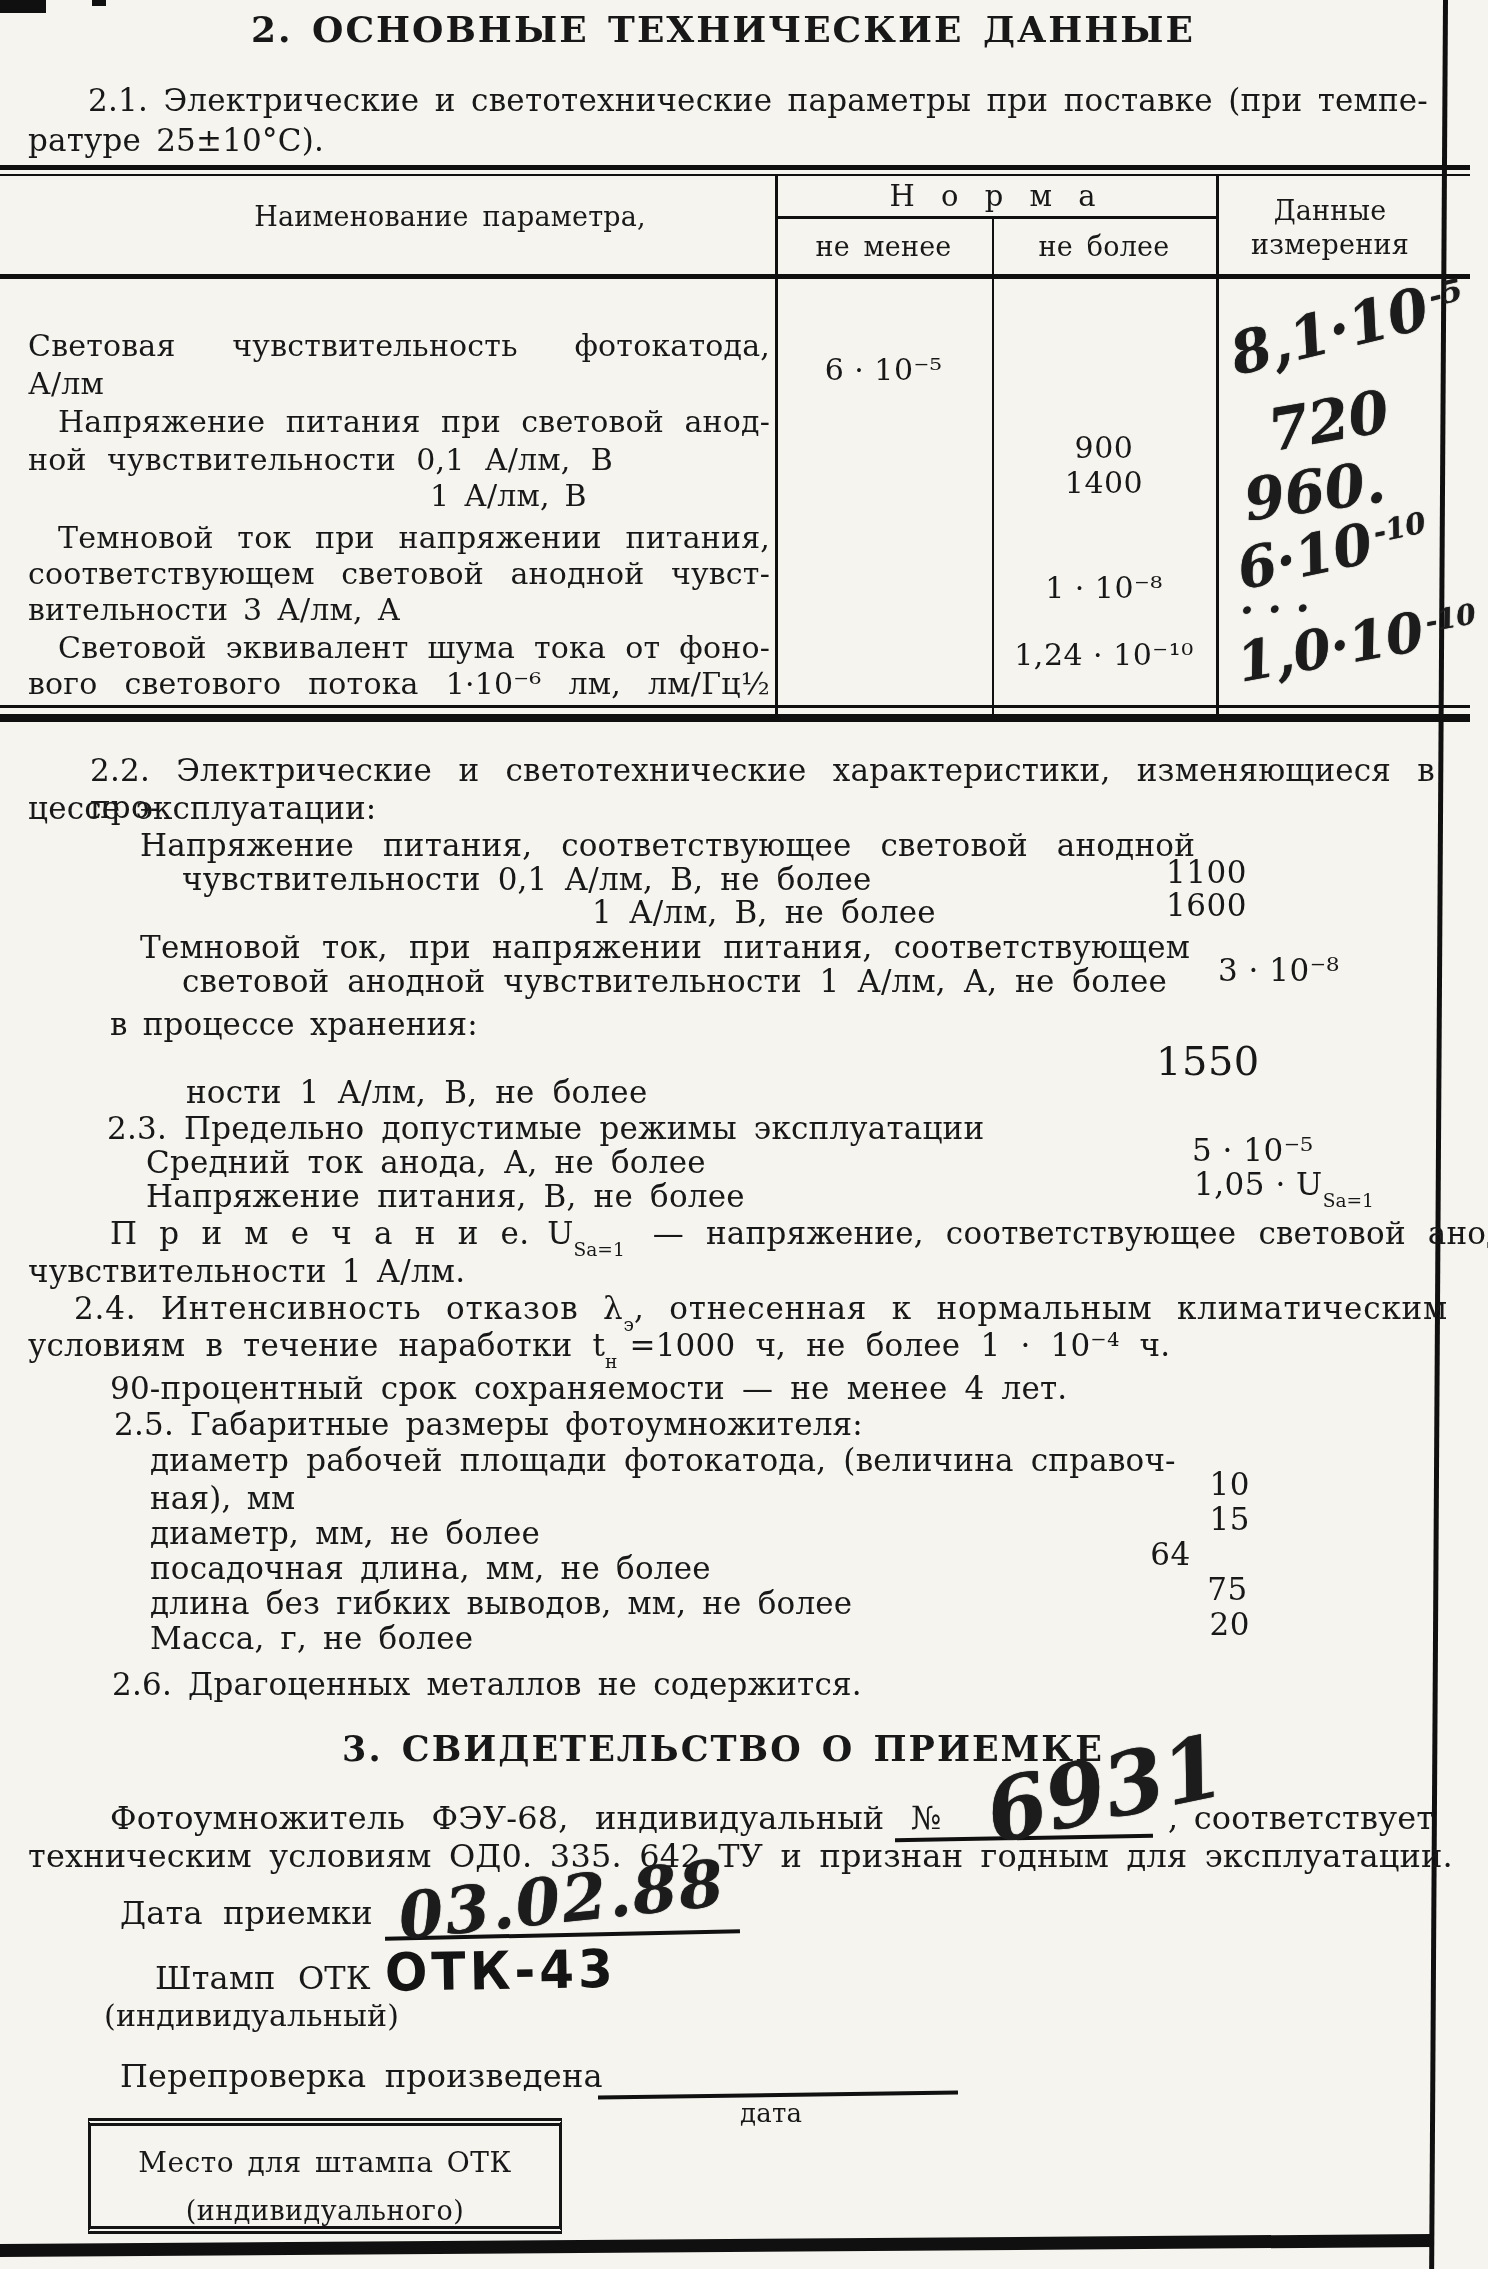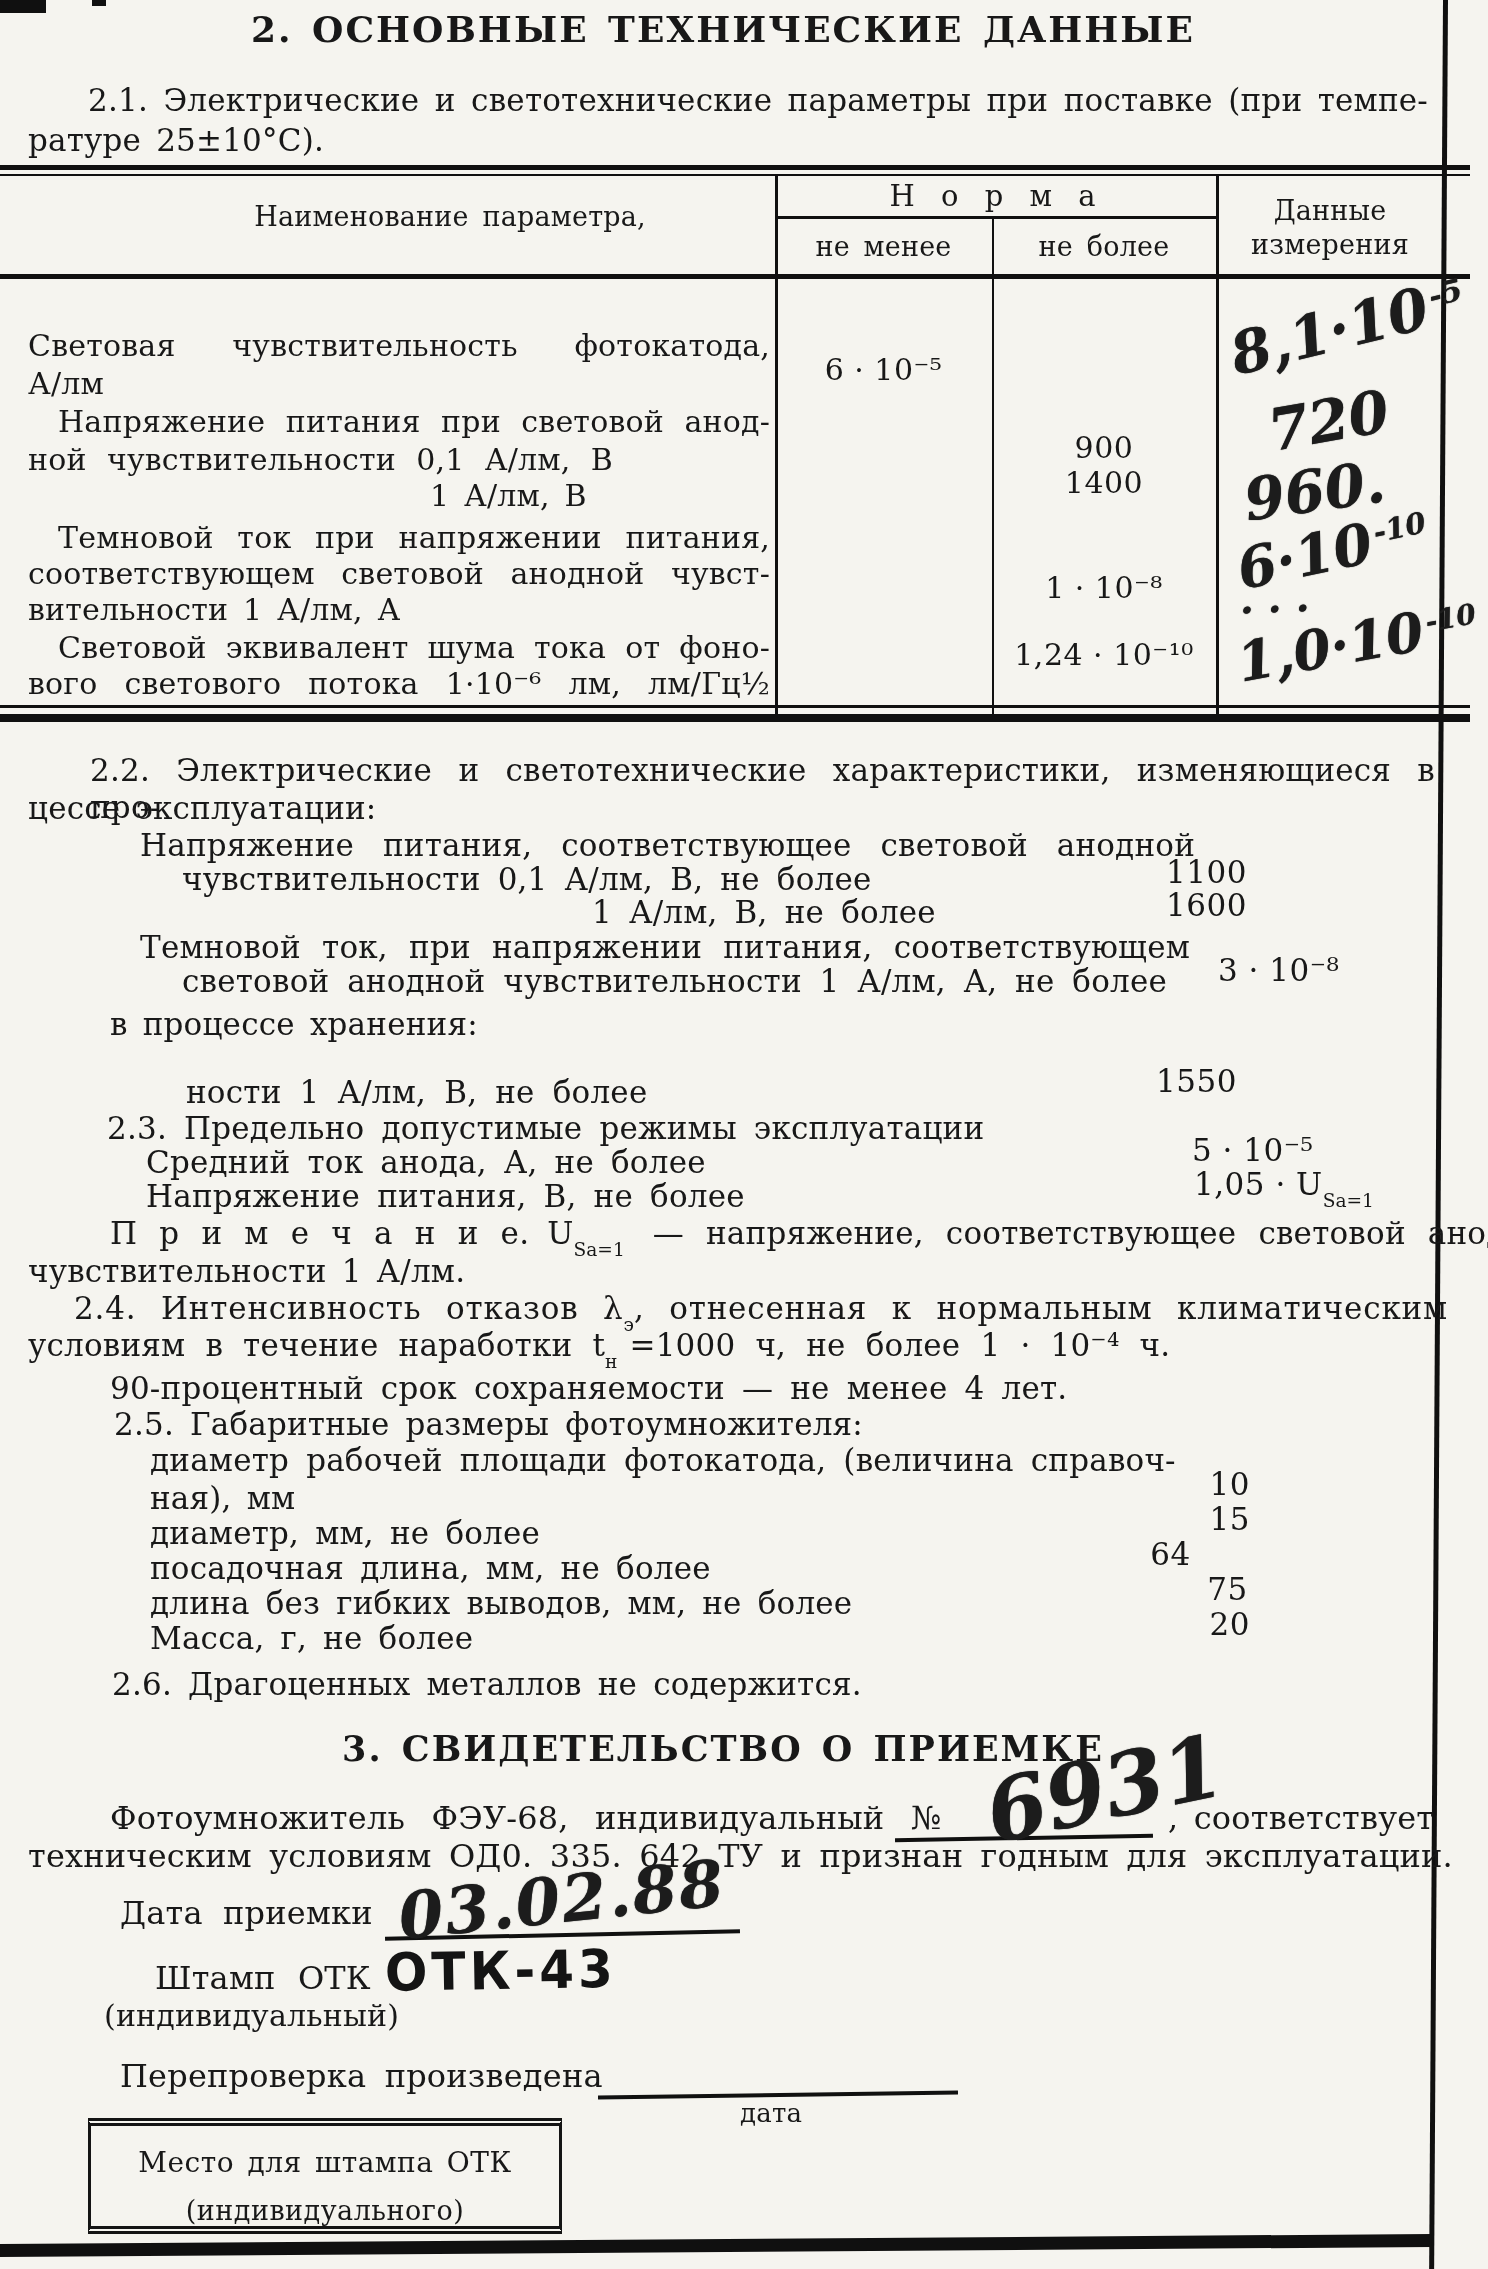--- a/index.html
+++ b/index.html
@@ -56,21 +56,21 @@
     <div class="t hd ctr" style="top:30px;left:1216px;width:228px">Данные</div>
     <div class="t hd ctr" style="top:64px;left:1216px;width:228px">измерения</div>
 
     <div class="t just" style="top:163px;left:28px;width:742px;font-size:30px">Световая чувствительность фотокатода,</div>
     <div class="t" style="top:201px;left:28px;font-size:30px">А/лм</div>
     <div class="t just" style="top:239px;left:58px;width:712px;font-size:30px">Напряжение питания при световой анод-</div>
     <div class="t just" style="top:277px;left:28px;width:585px;font-size:30px">ной чувствительности 0,1 А/лм, В</div>
     <div class="t" style="top:313px;left:430px;font-size:30px">1 А/лм, В</div>
     <div class="t just" style="top:355px;left:58px;width:712px;font-size:30px">Темновой ток при напряжении питания,</div>
     <div class="t just" style="top:391px;left:28px;width:742px;font-size:30px">соответствующем световой анодной чувст-</div>
-    <div class="t" style="top:427px;left:28px;font-size:30px">вительности 1 А/лм, А</div>
+    <div class="t" style="top:427px;left:28px;font-size:30px">вительности 3 А/лм, А</div>
     <div class="t just" style="top:465px;left:58px;width:712px;font-size:30px">Световой эквивалент шума тока от фоно-</div>
     <div class="t just" style="top:501px;left:28px;width:742px;font-size:30px">вого светового потока 1·10⁻⁶ лм, лм/Гц½</div>
 
     <div class="val ctr" style="top:187px;left:775px;width:217px">6 · 10⁻⁵</div>
     <div class="val ctr" style="top:265px;left:992px;width:224px">900</div>
     <div class="val ctr" style="top:300px;left:992px;width:224px">1400</div>
     <div class="val ctr" style="top:405px;left:992px;width:224px">1 · 10⁻⁸</div>
     <div class="val ctr" style="top:472px;left:992px;width:224px">1,24 · 10⁻¹⁰</div>
 
     <div class="hand" style="top:128px;left:1228px;font-size:58px;transform:rotate(-14deg)"><span>8,1·10</span><span class="hexp">-5</span></div>
@@ -86,21 +86,21 @@
   <div class="t just" style="top:827px;left:140px;width:1055px">Напряжение питания, соответствующее световой анодной</div>
   <div class="t" style="top:861px;left:182px;word-spacing:7px">чувствительности 0,1 А/лм, В, не более</div>
   <div class="val" style="top:854px;left:1166px;font-size:31px">1100</div>
   <div class="t" style="top:894px;left:592px;word-spacing:7px">1 А/лм, В, не более</div>
   <div class="val" style="top:887px;left:1166px;font-size:31px">1600</div>
   <div class="t just" style="top:929px;left:140px;width:1050px">Темновой ток, при напряжении питания, соответствующем</div>
   <div class="t just" style="top:963px;left:182px;width:985px">световой анодной чувствительности 1 А/лм, А, не более</div>
   <div class="val" style="top:952px;left:1218px;font-size:31px">3 · 10⁻⁸</div>
   <div class="t" style="top:1006px;left:110px">в процессе хранения:</div>
   <div class="t" style="top:1074px;left:186px;word-spacing:8px">ности 1 А/лм, В, не более</div>
-  <div class="val" style="top:1063px;left:1156px;font-size:31px">1550</div>
+  <div class="val" style="top:1038px;left:1156px;font-size:40px">1550</div>
 
   <div class="t" style="top:1110px;left:107px;word-spacing:7px">2.3. Предельно допустимые режимы эксплуатации</div>
   <div class="t" style="top:1144px;left:146px;word-spacing:7px">Средний ток анода, А, не более</div>
   <div class="val" style="top:1132px;left:1192px;font-size:31px">5 · 10⁻⁵</div>
   <div class="t" style="top:1178px;left:146px;word-spacing:7px">Напряжение питания, В, не более</div>
   <div class="val" style="top:1166px;left:1194px;font-size:31px"><span>1,05 · U</span><sub class="s">Sa=1</sub></div>
 
   <div class="t" style="top:1215px;left:110px;word-spacing:12px"><span>П р и м е ч а н и е.</span><span style="margin-left:18px">U</span><sub class="s">Sa=1</sub><span style="margin-left:28px">— напряжение, соответствующее световой анодной</span></div>
   <div class="t" style="top:1253px;left:28px">чувствительности 1 А/лм.</div>
 

